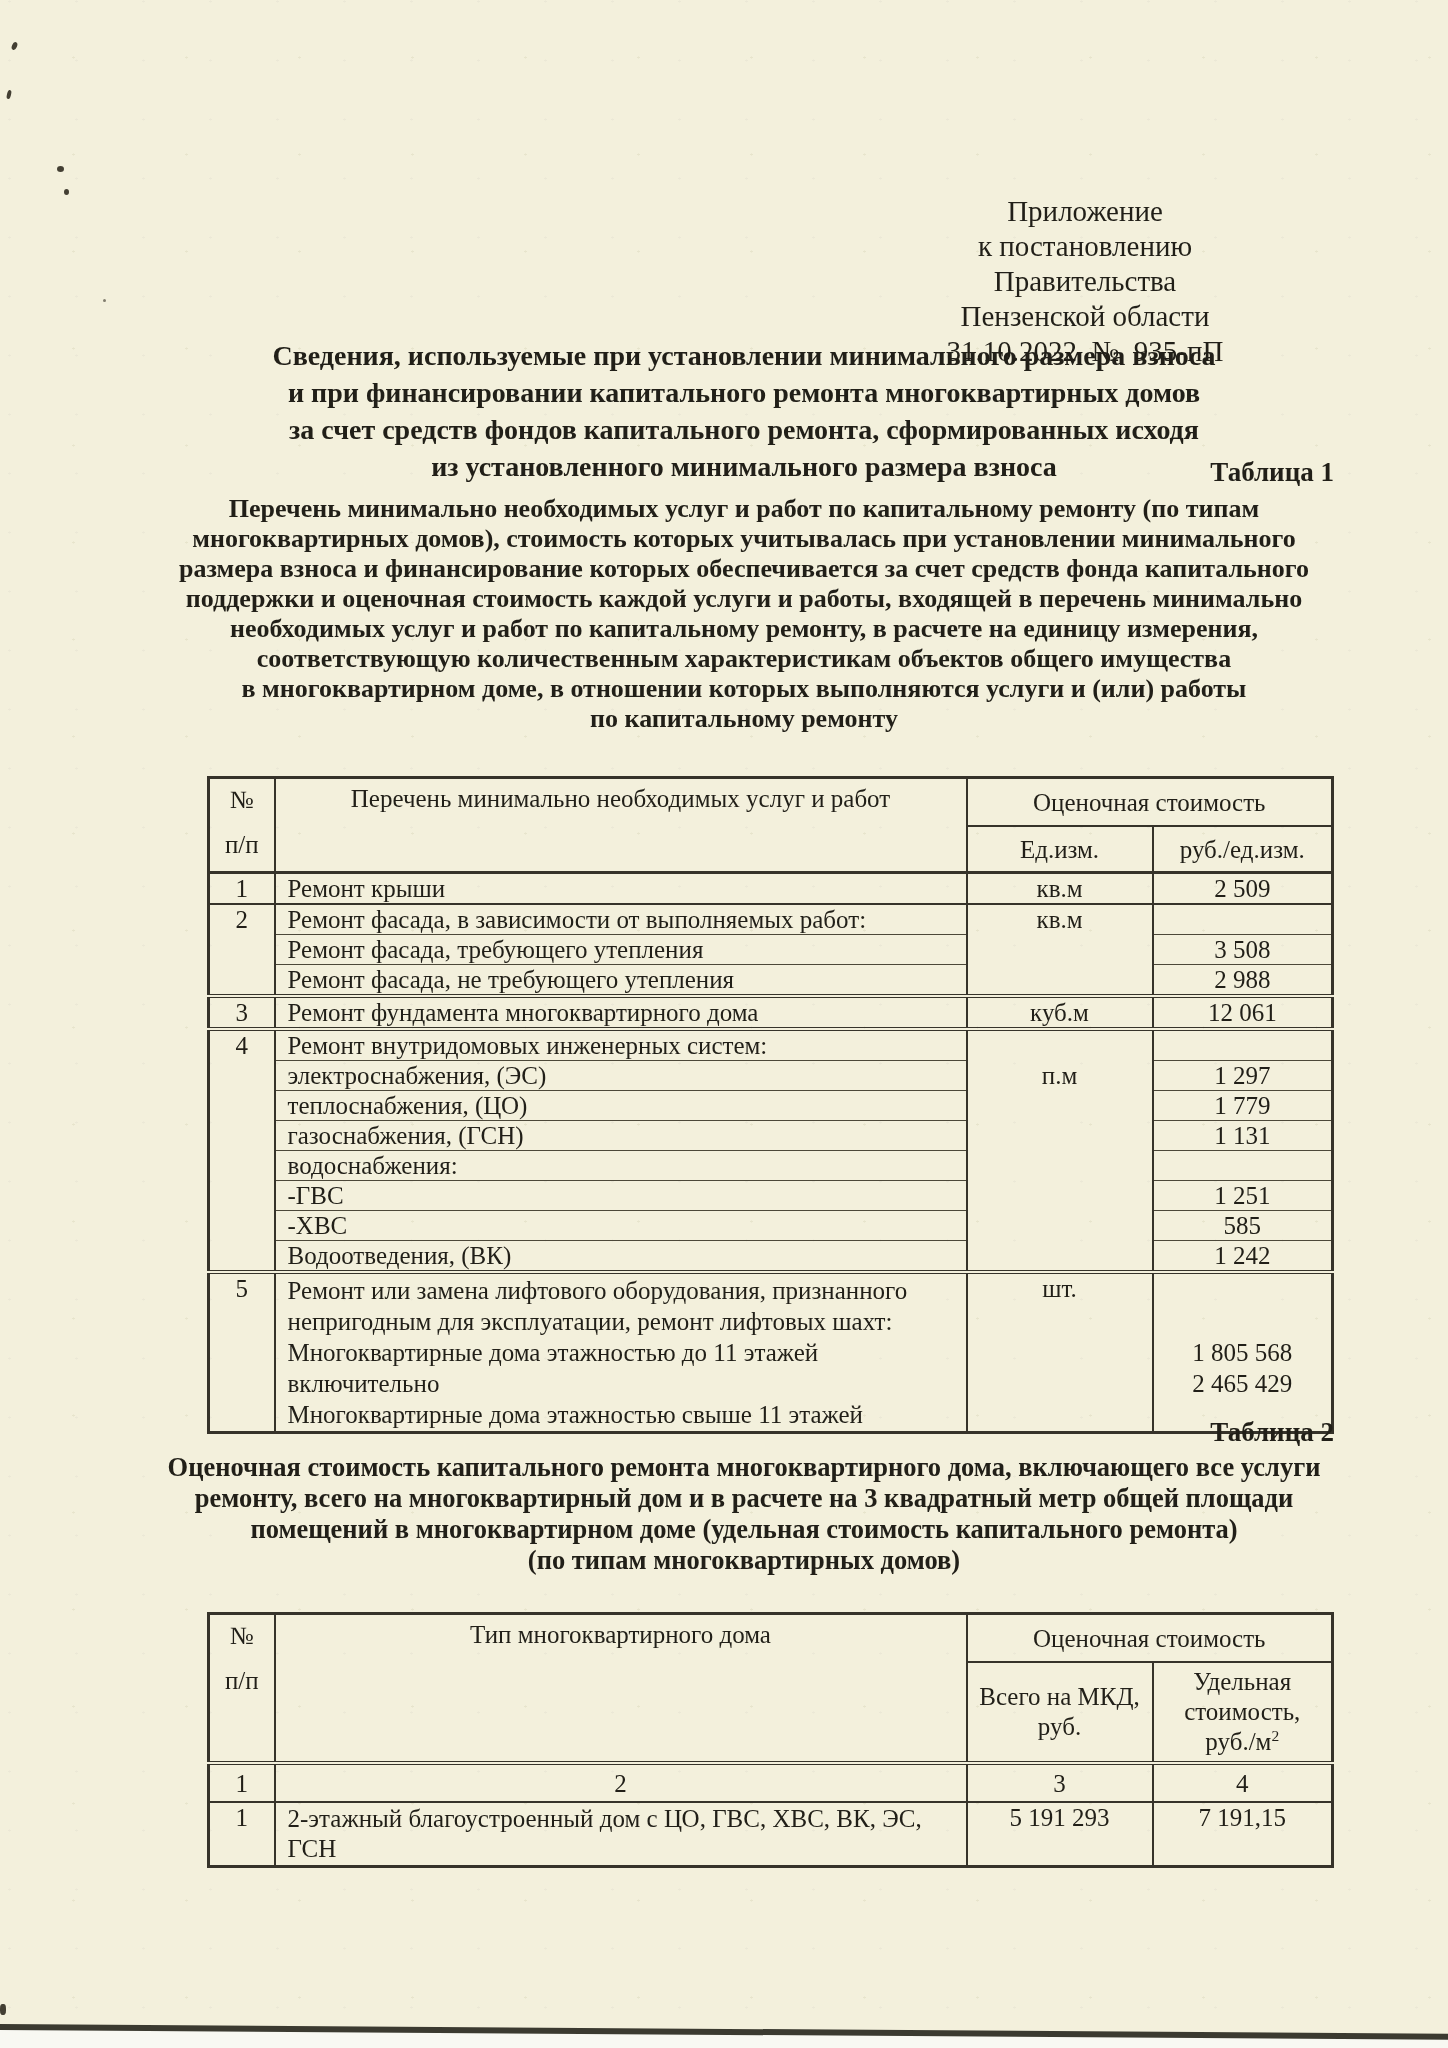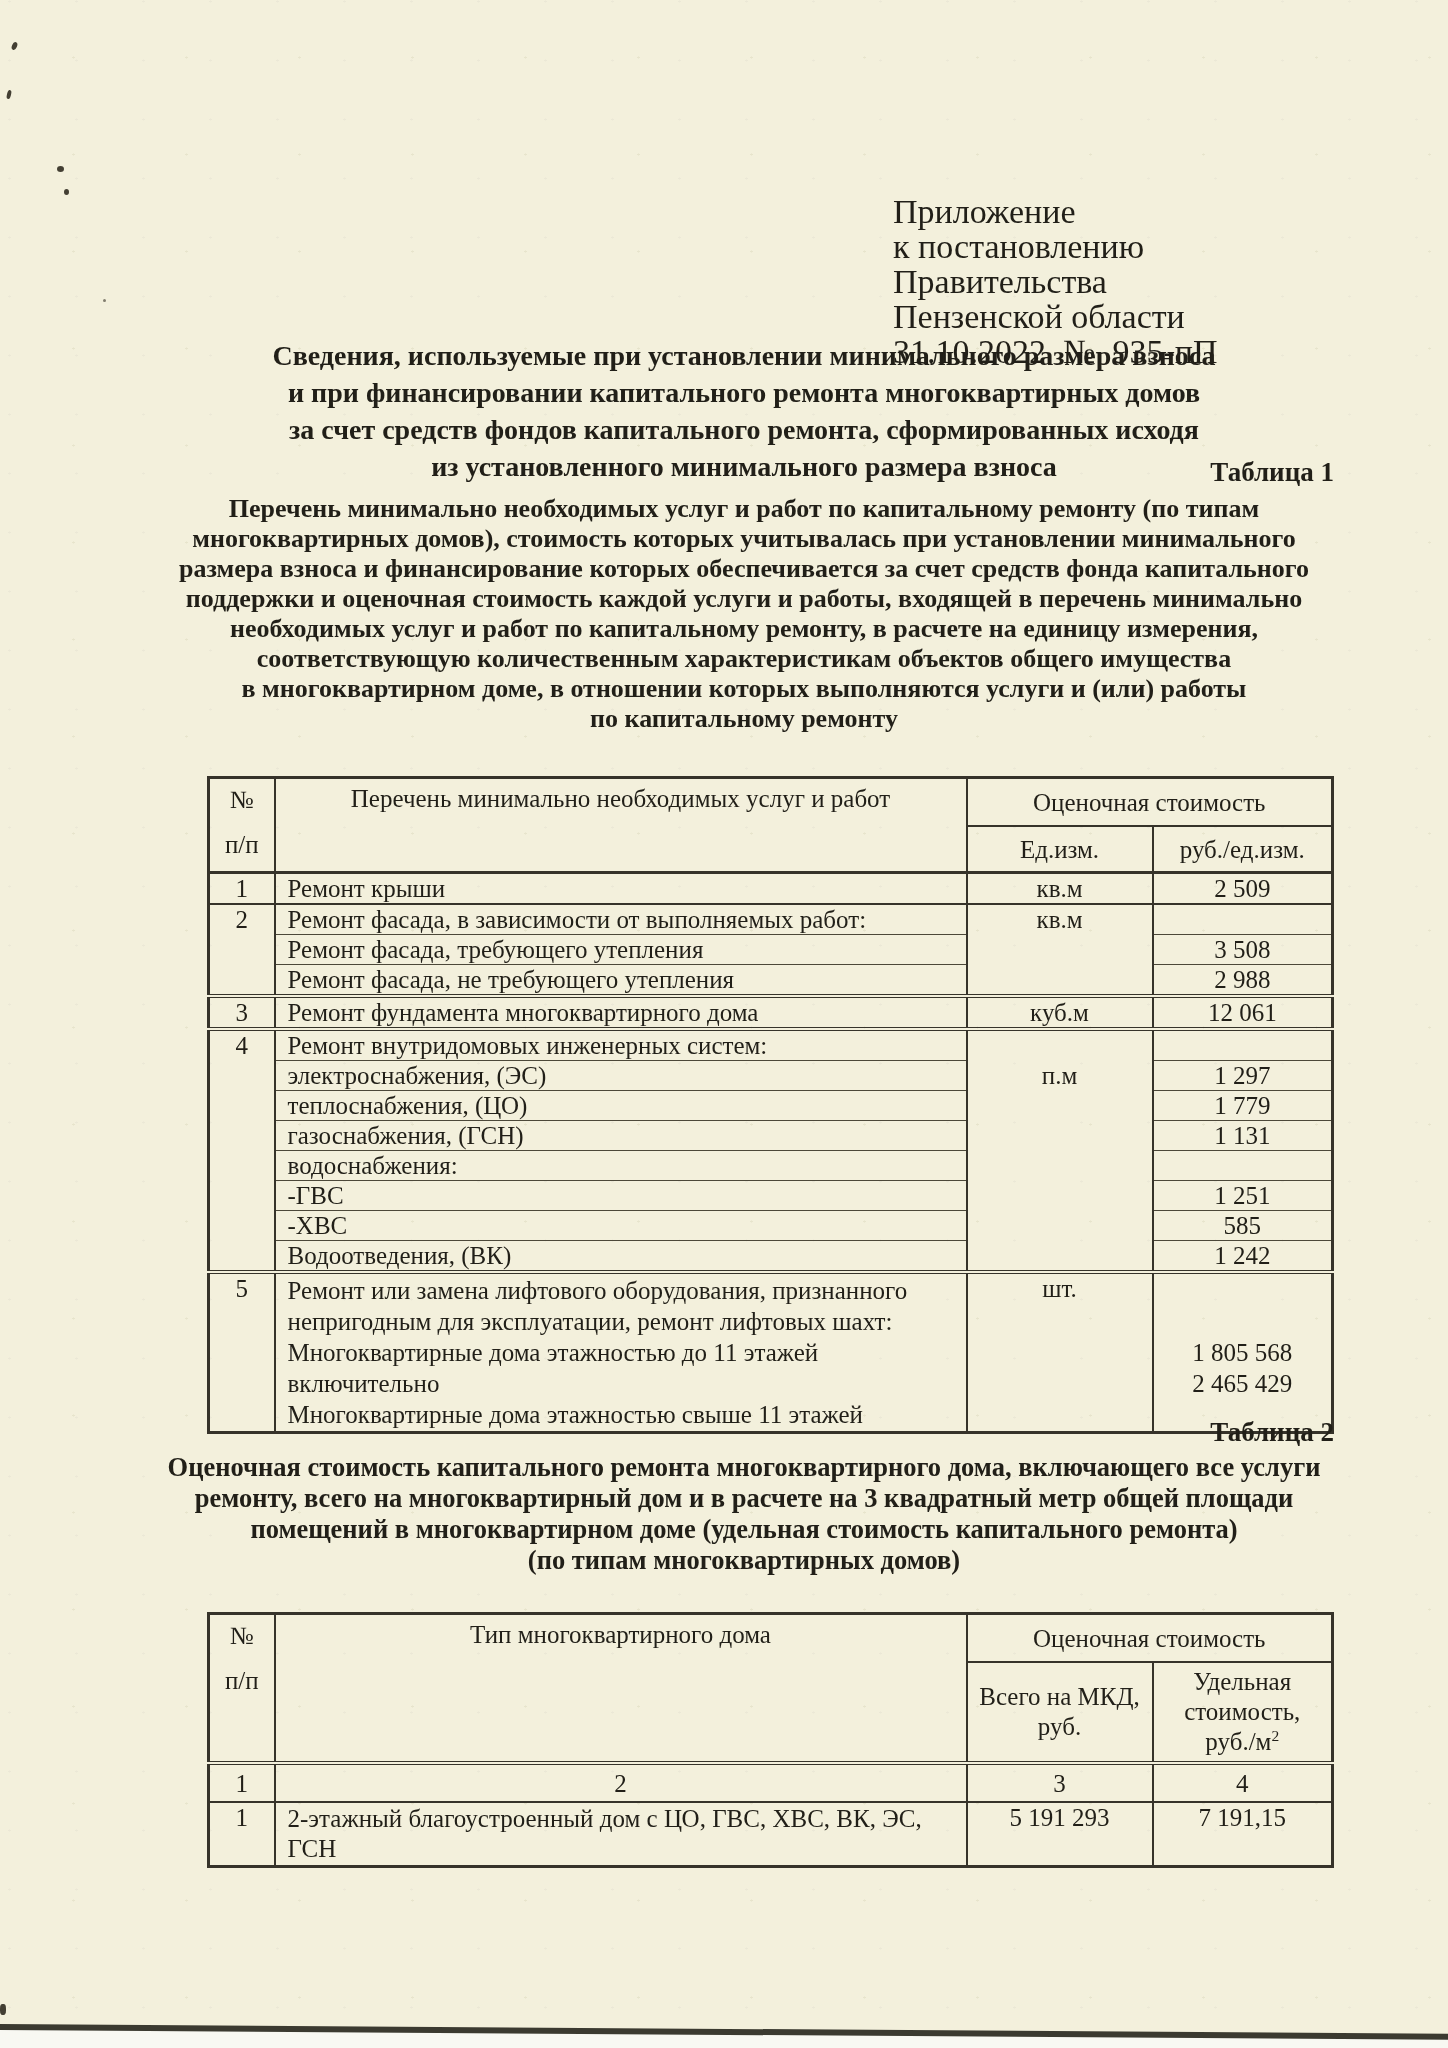--- a/index.html
+++ b/index.html
@@ -26,21 +26,21 @@
   .speck{position:absolute;background:#433f33;border-radius:50%;}
   #speck1{left:12px;top:42px;width:5px;height:8px;transform:rotate(24deg);}
   #speck2{left:7px;top:90px;width:4px;height:9px;border-radius:45%;transform:rotate(14deg);}
   #speck3{left:57px;top:166px;width:7px;height:6px;}
   #speck4{left:64px;top:189px;width:5px;height:6px;}
   #speck5{left:103px;top:299px;width:3px;height:3px;opacity:.65;}
   #speck6{left:0px;top:2004px;width:6px;height:11px;border-radius:40%;}
 
   .doc-header{
     position:absolute;top:194px;left:893px;width:384px;
-    text-align:left;font-size:34px;line-height:35px;
+    text-align:center;font-size:29px;line-height:35px;
   }
   .title{
     position:absolute;top:337px;left:94px;width:1300px;
     text-align:center;font-weight:bold;font-size:28px;line-height:37px;
   }
   .tbl-label{
     position:absolute;width:300px;text-align:right;
     font-weight:bold;font-size:27px;
   }
   #tbl1-label{top:457px;left:1034px;}

